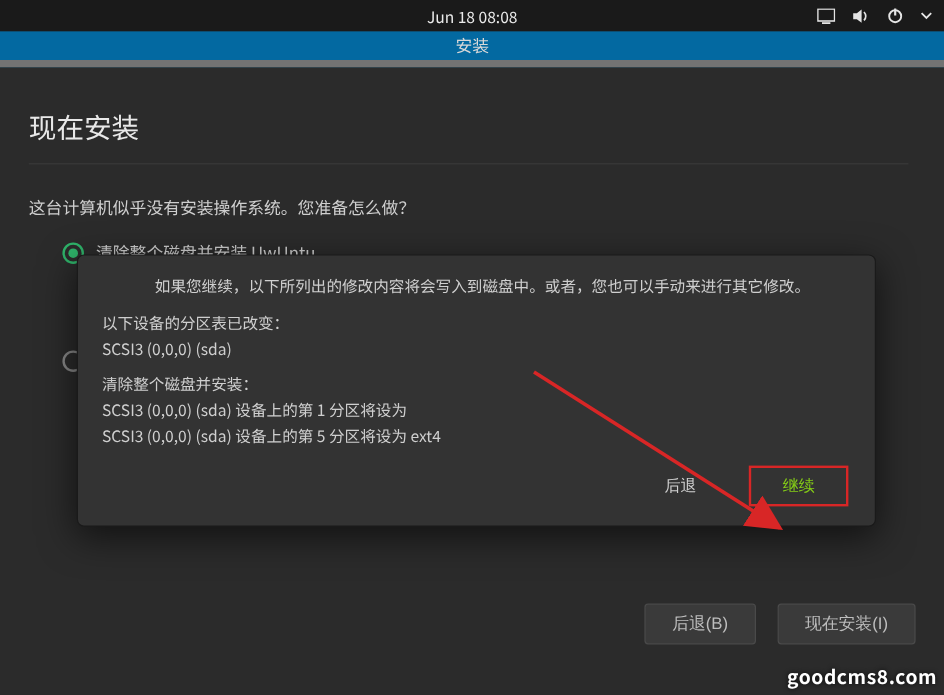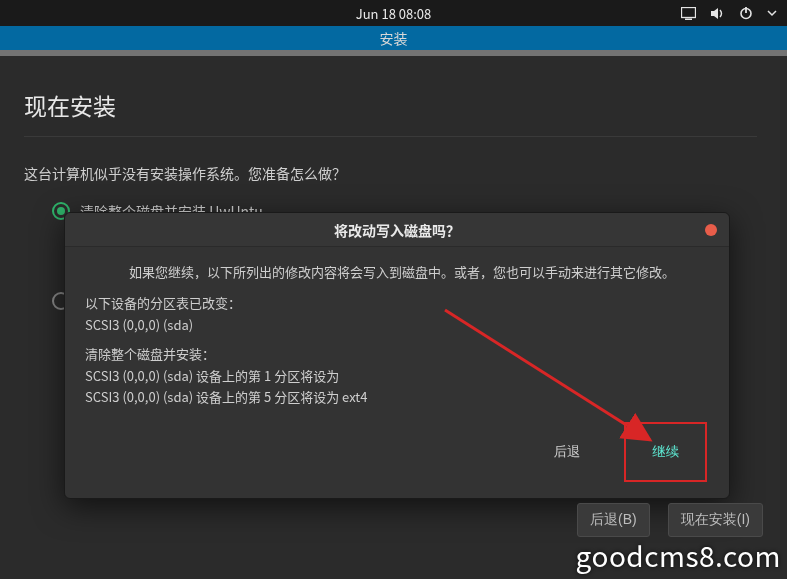--- a/index.html
+++ b/index.html
@@ -130,46 +130,46 @@
     .btn-ghost {
       background: transparent;
       border: none;
       color: #d0d0d0;
       padding: 6px 14px;
       cursor: pointer;
     }
     .btn-continue {
       background: transparent;
       border: 2px solid #d82626;
-      color: #5eead4;
-      padding: 19px 26px;
+      color: #84cc16;
+      padding: 6px 26px;
       cursor: pointer;
     }
     .bottom-buttons {
       position: absolute;
       right: 24px;
       bottom: 42px;
       display: flex;
       gap: 18px;
     }
     .btn-secondary {
       background: #3a3a3a;
       border: 1px solid #4a4a4a;
       color: #bdbdbd;
-      padding: 7px 12px;
+      padding: 7px 22px;
       font-size: 14px;
       border-radius: 3px;
       cursor: pointer;
     }
     .watermark {
       position: absolute;
       right: 6px;
       bottom: 4px;
-      font-size: 28px;
-      font-weight: 400;
+      font-size: 16px;
+      font-weight: 700;
       color: #ffffff;
       text-shadow: 0 0 4px rgba(0,0,0,0.8);
       letter-spacing: 0.5px;
     }
     .arrow-svg {
       position: absolute;
       left: 430px;
       top: 295px;
       pointer-events: none;
     }
@@ -232,24 +232,20 @@
     <span>清除整个磁盘并安装 UwUntu</span>
   </div>
 </div>
 
 <div class="radio-hidden">
   <span class="radio"></span>
   <span class="half-text">您</span>
 </div>
 
 <div class="modal">
-  <div class="modal-title">
-    <span>将改动写入磁盘吗？</span>
-    <span class="close-dot"></span>
-  </div>
   <div class="modal-body">
     <p>如果您继续，以下所列出的修改内容将会写入到磁盘中。或者，您也可以手动来进行其它修改。</p>
     <div class="group">
       <div>以下设备的分区表已改变：</div>
       <div>SCSI3 (0,0,0) (sda)</div>
     </div>
     <div class="group">
       <div>清除整个磁盘并安装：</div>
       <div>SCSI3 (0,0,0) (sda) 设备上的第 1 分区将设为</div>
       <div>SCSI3 (0,0,0) (sda) 设备上的第 5 分区将设为 ext4</div>

